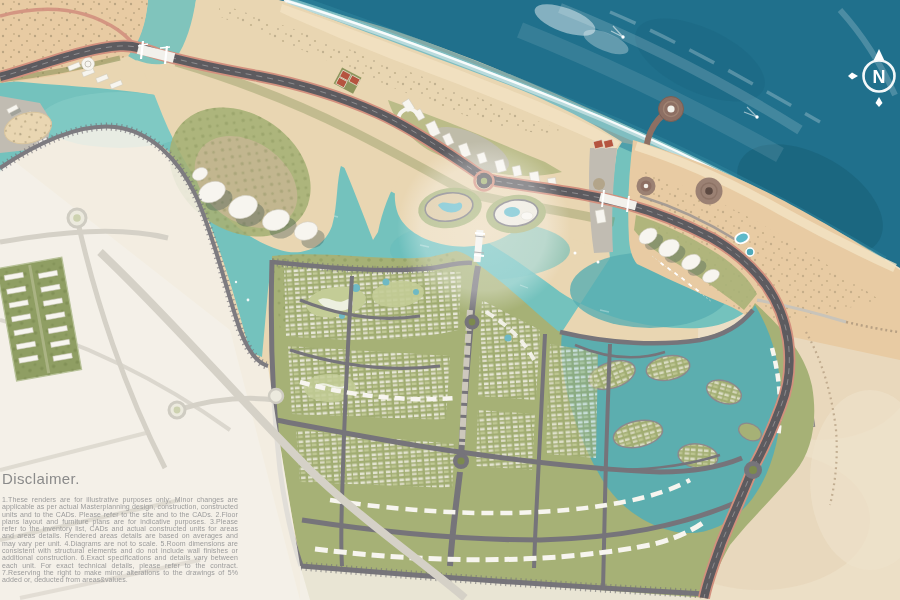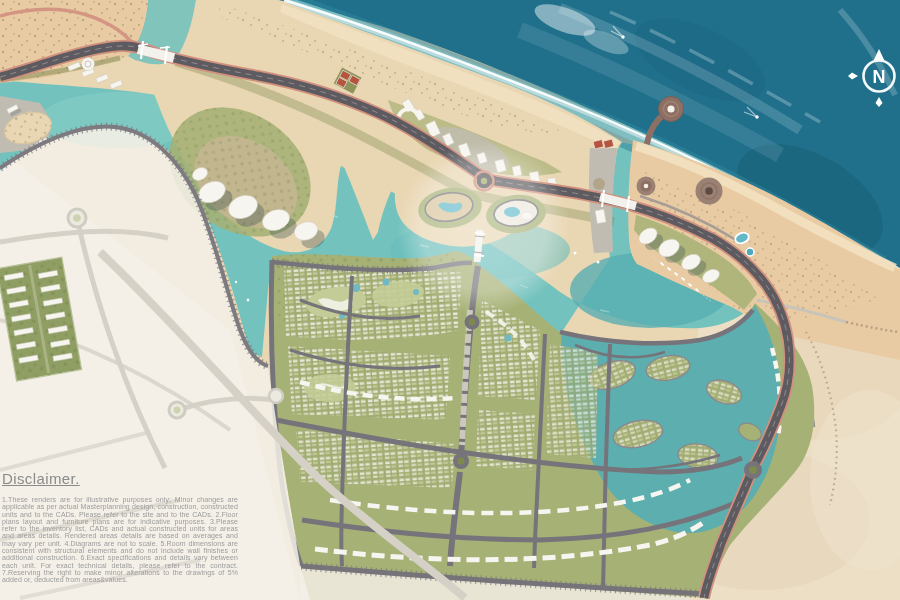--- a/index.html
+++ b/index.html
@@ -27,21 +27,20 @@
   .rd-mid{stroke:var(--road-mid,#76747a);}
   .rd-lt{stroke:var(--road-light,#8b898d);}
   .rd-faint{stroke:var(--road-faint,#d5d1c7);}
   .disclaimer{
     position:absolute;left:2px;top:470px;width:310px;
     color:var(--text-gray,#939393);z-index:30;pointer-events:none;
   }
   .disclaimer h2{
     margin:0 0 9px 0;font-size:15px;font-weight:400;letter-spacing:.4px;
     color:#8a8a8a;
-    text-decoration:underline;
   }
   .disclaimer p{
     margin:0;width:236px;font-size:7px;line-height:7.3px;
     text-align:justify;color:#9b9b9b;letter-spacing:.1px;
   }
 </style>
 </head>
 <body>
 
 <div class="stage">

